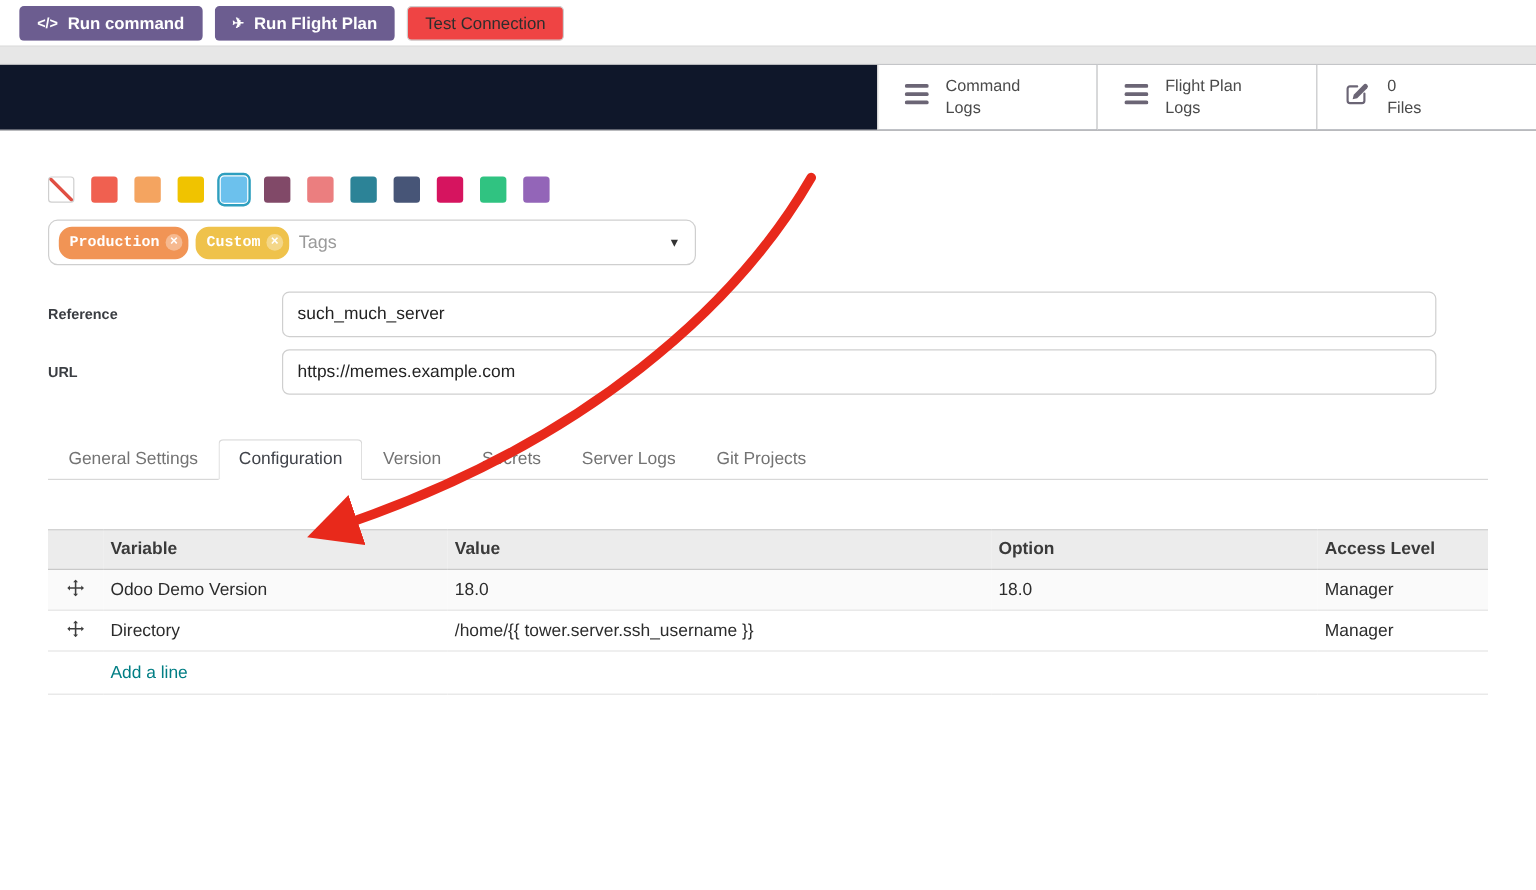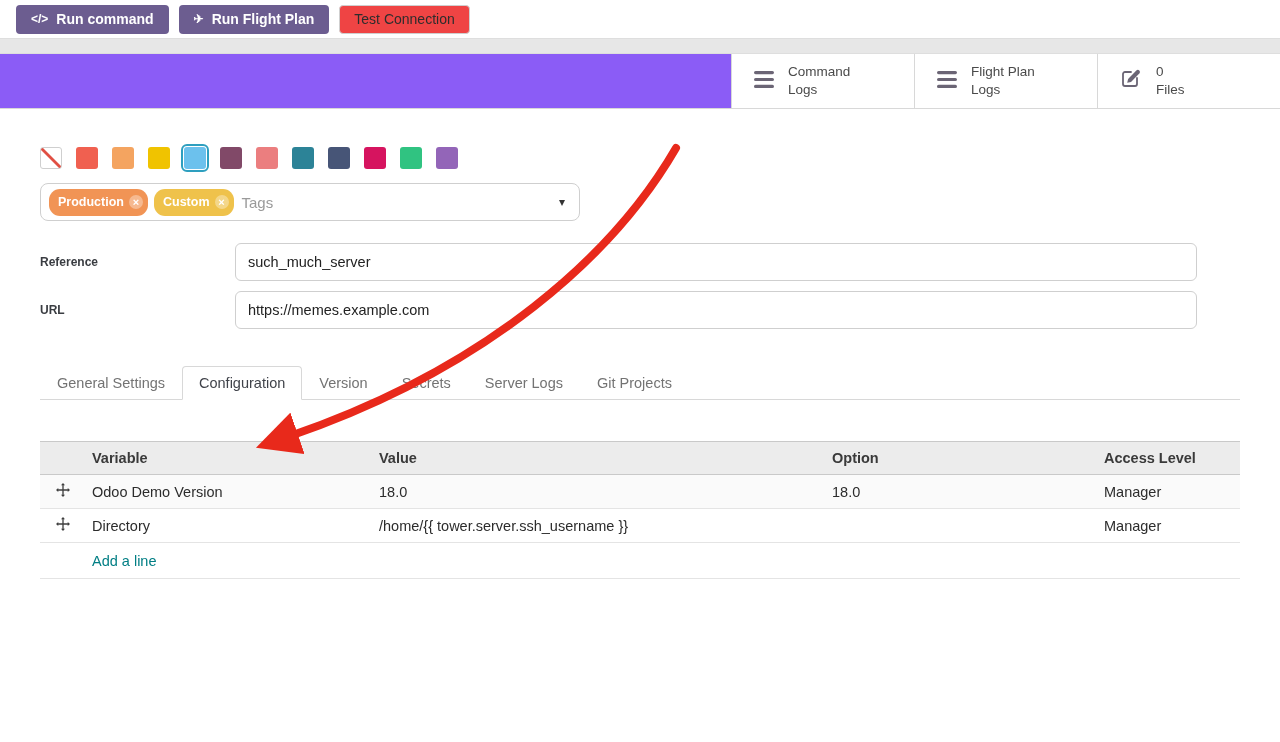--- a/index.html
+++ b/index.html
@@ -14,21 +14,21 @@
   .btn { height: 29px; display: inline-flex; align-items: center; gap: 8px; padding: 0 14px;
          font-size: 14px; font-weight: 700; border-radius: 4px; border: 1px solid transparent;
          cursor: pointer; font-family: inherit; white-space: nowrap; }
   .btn-primary { background: #6c5d90; color: #fff; }
   .btn-secondary { background: #ef4444; border-color: #cfcfcf; color: #2d2d2d; font-weight: 400; }
   .btn-icon { font-size: 12px; font-weight: 700; }
 
   .band { height: 16px; background: #e7e7e7; border-top: 1px solid #dedede; border-bottom: 1px solid #dedede; }
 
   
-  .header-bar { height: 55px; border-bottom: 1px solid #d8d8d8; display: flex; justify-content: flex-end; background: #8b5cf6; }
+  .header-bar { height: 55px; border-bottom: 1px solid #d8d8d8; display: flex; justify-content: flex-end; background: #0f172a; }
   .stat-button { width: 183px; border-left: 1px solid #d8d8d8; display: flex; align-items: center;
                  gap: 14px; padding-left: 22px; cursor: pointer; background: #fff; }
   .stat-text { font-size: 13.5px; color: #4a4a4a; line-height: 1.3; }
 
   
   .sheet { padding: 38px 40px 0 40px; }
 
   .swatch-row { display: flex; gap: 14px; margin-bottom: 14px; }
   .swatch { width: 22px; height: 22px; border-radius: 3px; cursor: pointer; }
   .swatch.none { border: 1px solid #cfcfcf;
@@ -40,21 +40,21 @@
                 font-size: 29px; color: #1d1d1d; padding: 0 16px; font-family: inherit; outline: none; }
   .status-card { margin-left: 8px; width: 106px; height: 64px; background: #fff; border: 1px solid #e3e3e3;
                  border-radius: 10px; box-shadow: 0 2px 5px rgba(0,0,0,.09); display: flex; align-items: center;
                  padding: 8px 12px; gap: 7px; }
   .status-text { font-weight: 700; font-size: 15px; color: #222; width: 48px; word-break: break-all; line-height: 1.3; }
   .status-dot { width: 13px; height: 13px; border-radius: 50%; flex: 0 0 auto; }
 
   .tags-box { width: 540px; height: 38px; border: 1px solid #cfcfcf; border-radius: 8px;
               display: flex; align-items: center; gap: 6px; padding: 0 14px 0 8px; margin-bottom: 22px; cursor: text; }
   .tag-pill { display: inline-flex; align-items: center; gap: 5px; height: 27px; padding: 0 5px 0 9px;
-              border-radius: 11px; color: #fff; font-size: 12.5px; font-weight: 700; white-space: nowrap; }
+              border-radius: 11px; color: #fff; font-size: 12.5px; font-weight: 700; white-space: nowrap; font-family: Liberation Mono, monospace; }
   .tag-x { width: 14px; height: 14px; border-radius: 50%; background: rgba(255,255,255,.35); color: #fff;
            font-size: 11px; line-height: 14px; text-align: center; cursor: pointer; }
   .tags-placeholder { color: #9a9a9a; font-size: 15px; margin-left: 2px; }
   .tags-caret { margin-left: auto; color: #333; font-size: 12px; cursor: pointer; }
 
   .field-row { display: flex; align-items: center; width: 1157px; margin-bottom: 10px; }
   .field-label { width: 195px; font-weight: 700; font-size: 12px; color: #3a3d42; }
   .field-input { flex: 1; height: 38px; border: 1px solid #cfcfcf; border-radius: 6px; padding: 0 12px;
                  font-size: 14.5px; color: #222; font-family: inherit; outline: none; background: #fff; }
 

